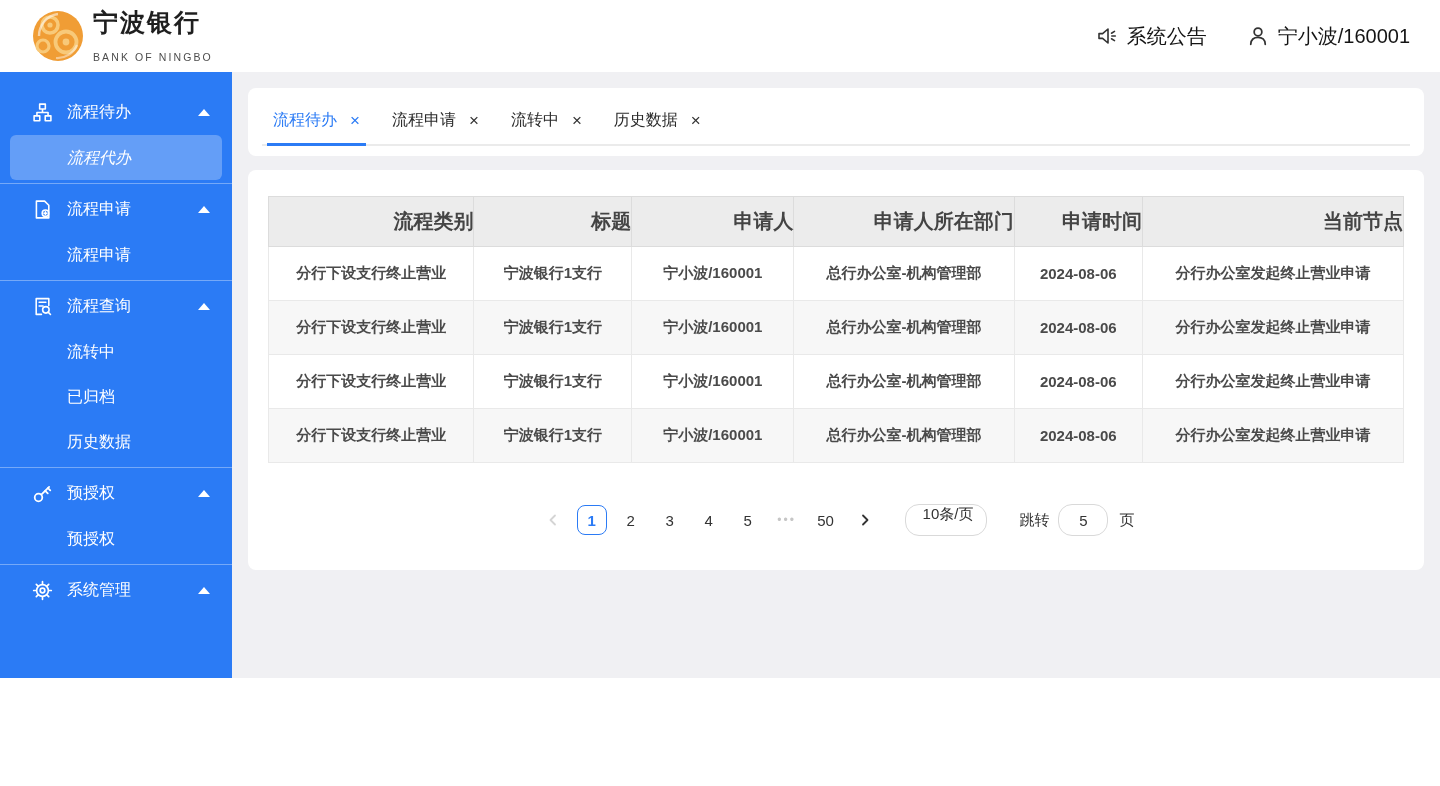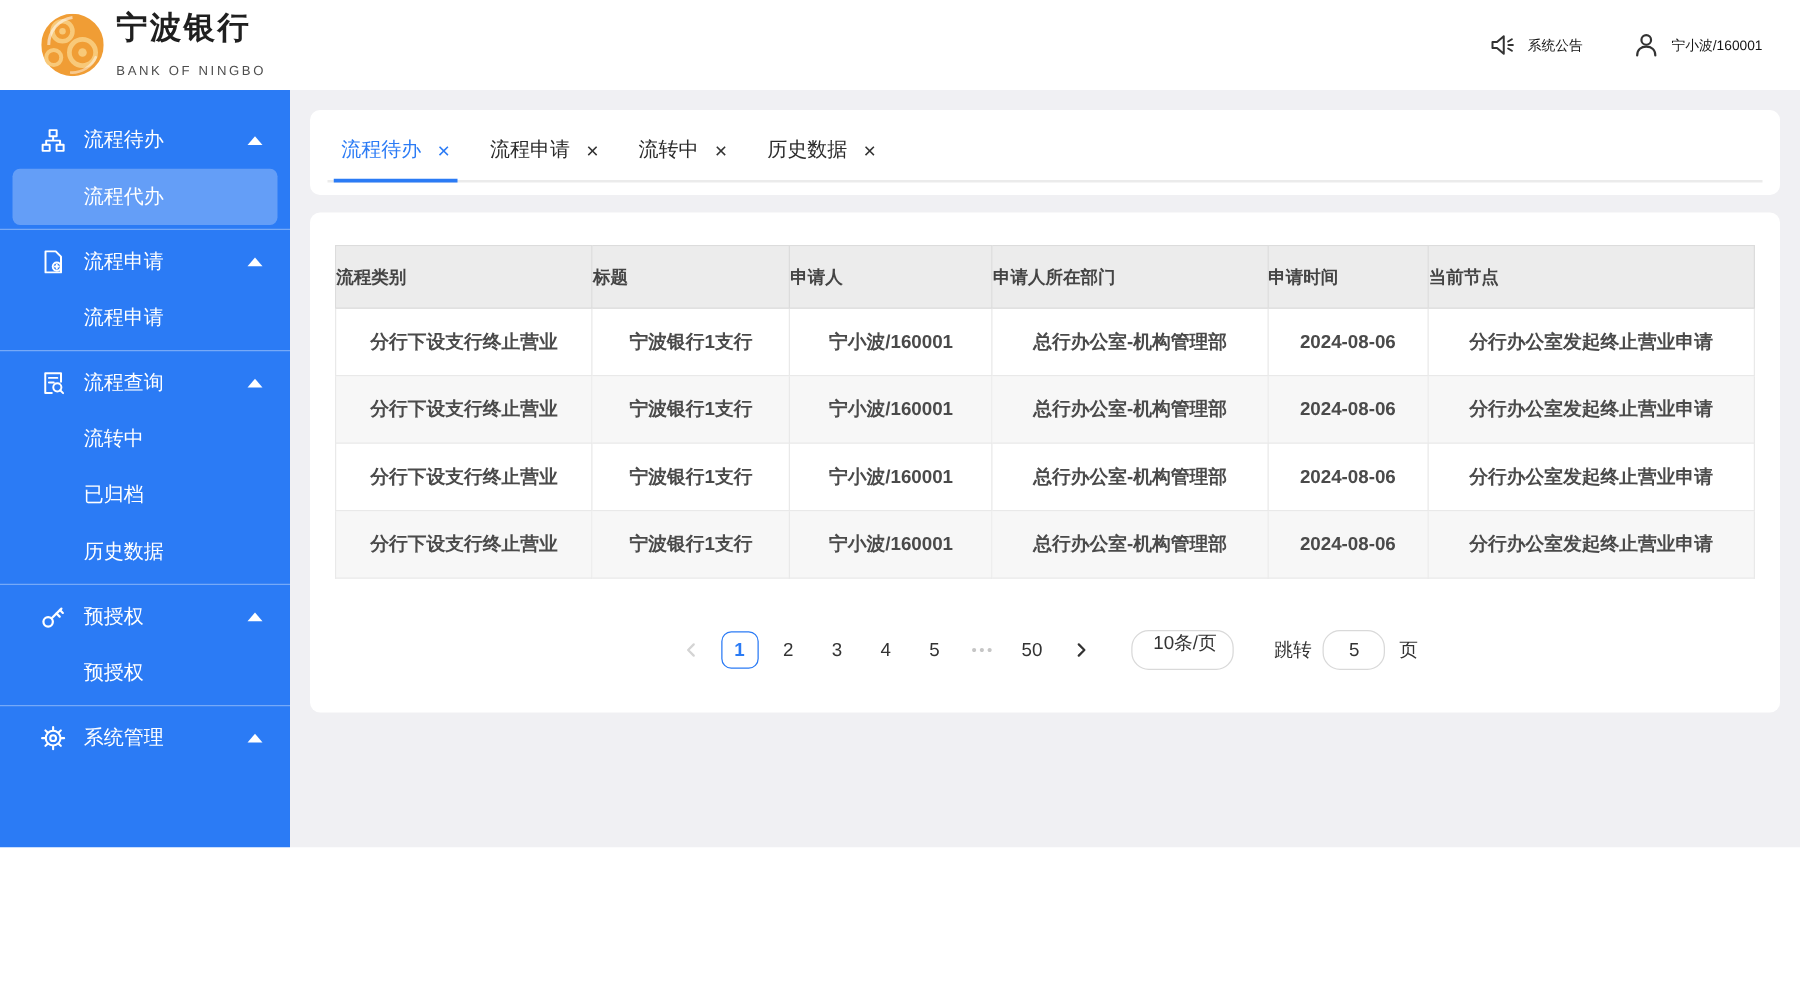--- a/index.html
+++ b/index.html
@@ -5,49 +5,49 @@
   * { margin:0; padding:0; box-sizing:border-box; }
   html,body { background:#fff; }
   body { font-family:"Liberation Sans","DejaVu Sans",sans-serif; }
   .app { position:relative; width:1440px; height:678px; background:#fff; overflow:hidden; }
 
   
   .top-header { height:72px; background:#fff; display:flex; align-items:center; justify-content:space-between; padding:0 30px 0 33px; }
   .logo { display:flex; align-items:center; gap:10px; }
   .logo-text .cn { font-size:25px; font-weight:700; color:#1f1f1f; letter-spacing:2px; line-height:1.05; }
   .logo-text .en { font-size:10.5px; color:#4d4d4d; letter-spacing:2.1px; margin-top:15px; }
-  .header-right { display:flex; align-items:center; gap:40px; font-size:11px; color:#141414; }
+  .header-right { display:flex; align-items:center; gap:40px; font-size:20px; color:#141414; }
   .hr-item { display:flex; align-items:center; gap:9px; cursor:pointer; }
 
   
   .sidebar { position:absolute; top:72px; left:0; width:232px; height:714px; background:#2b7bf5; color:#fff; padding-top:18px; }
   .nav-group { }
   .nav-group + .nav-group { border-top:1px solid rgba(255,255,255,0.35); margin-top:3px; padding-top:3px; }
   .group-header { height:45px; display:flex; align-items:center; padding:0 22px 0 32px; font-size:16px; cursor:pointer; }
   .group-header .g-icon { width:21px; height:21px; display:flex; align-items:center; justify-content:center; }
   .group-header .g-label { margin-left:14px; }
   .caret-up { margin-left:auto; width:0; height:0; border-left:6px solid transparent; border-right:6px solid transparent; border-bottom:7px solid #fff; }
   .sub-item { height:45px; line-height:45px; margin:0 10px; padding-left:57px; font-size:16px; border-radius:6px; color:#fff; cursor:pointer; }
-  .sub-item.active { background:rgba(255,255,255,0.27); }
+  .sub-item.active { background:rgba(255,255,255,0.27);font-style:italic; }
 
   
   .main { position:absolute; top:72px; left:232px; width:1208px; height:714px; background:#f0f0f3; padding:16px; }
 
   .tabs-card { background:#fff; border-radius:8px; height:68px; padding:8px 14px 0; }
   .tabs { display:flex; height:50px; border-bottom:2px solid #ebebeb; }
   .tab { position:relative; display:flex; align-items:center; gap:13px; font-size:16px; color:#2b2b2b; margin:0 16px; cursor:pointer; }
   .tab:first-child { margin-left:11px; }
   .tab .tab-close { font-size:17px; line-height:1; color:#333; cursor:pointer; }
   .tab.active { color:#2b7bf5; }
   .tab.active .tab-close { color:#2b7bf5; }
   .tab.active::after { content:""; position:absolute; left:-6px; right:-6px; bottom:-2px; height:3px; background:#2b7bf5; }
 
   .table-card { margin-top:14px; background:#fff; border-radius:8px; padding:26px 20px 35px; height:400px; }
   table { width:100%; border-collapse:collapse; table-layout:fixed; }
-  thead th { background:#ececec; border:1px solid #dcdcdc; height:50px; font-size:14px; font-weight:700; color:#444; text-align:left; }
+  thead th { background:#ececec; border:1px solid #dcdcdc; height:50px; font-size:20px; font-weight:700; color:#444; text-align:right; }
   tbody td { height:54px; text-align:center; font-size:15px; color:#4a4a4a; border:1px solid #e9e9e9; border-top:none; overflow:hidden; white-space:nowrap;font-weight:bold; }
   tbody tr:nth-child(even) { background:#f7f7f7; }
 
   
   .pagination { margin-top:41px; display:flex; align-items:center; justify-content:center; gap:9px; font-size:15px; color:#333; }
   .pg-btn { width:30px; height:30px; display:flex; align-items:center; justify-content:center; cursor:pointer; }
   .pg-num { min-width:30px; height:30px; display:flex; align-items:center; justify-content:center; cursor:pointer; border-radius:8px; }
   .pg-num.current { border:1.5px solid #2b7bf5; color:#2b7bf5; font-weight:700; }
   .pg-ellipsis { color:#c6c6c6; letter-spacing:2px; font-size:12px; width:30px; text-align:center; cursor:pointer; }
   .page-size { height:32px; margin-left:16px; border:1px solid #d9d9d9; border-radius:14px; background:#fff; display:flex; align-items:center; gap:14px; padding:0 13px 0 17px; cursor:pointer;flex-direction:column; }

